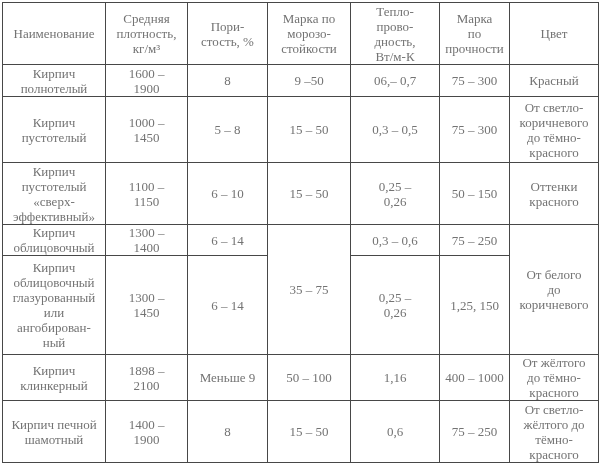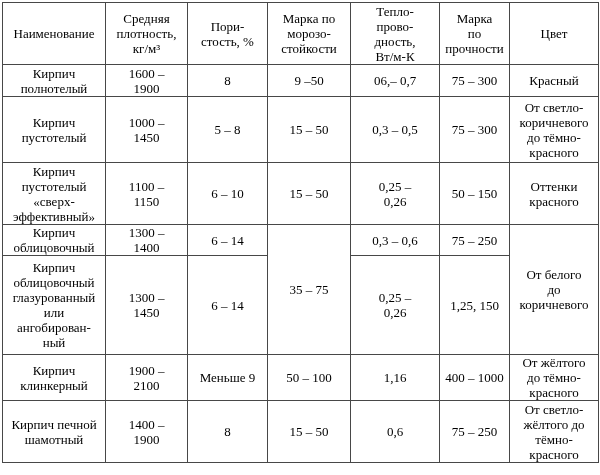--- a/index.html
+++ b/index.html
@@ -19,21 +19,21 @@
     table-layout: fixed;
     width: 596px;
   }
   table.brick-table th,
   table.brick-table td {
     border: 1px solid #474747;
     font-family: "Liberation Serif", "DejaVu Serif", serif;
     font-size: 13px;
     line-height: 15px;
     font-weight: normal;
-    color: #000000;
+    color: #737373;
     text-align: center;
     vertical-align: middle;
     white-space: pre-line;
     padding: 0 1px;
     overflow: hidden;
   }
   
   tr.hdr   { height: 62px; }
   tr.r1    { height: 32px; }
   tr.r2    { height: 66px; }
@@ -142,21 +142,21 @@
         <td>1300 –
 1450</td>
         <td>6 – 14</td>
         <td>0,25 –
 0,26</td>
         <td>1,25, 150</td>
       </tr>
       <tr class="r6">
         <td>Кирпич
 клинкерный</td>
-        <td>1900 –
+        <td>1898 –
 2100</td>
         <td>Меньше 9</td>
         <td>50 – 100</td>
         <td>1,16</td>
         <td>400 – 1000</td>
         <td>От жёлтого
 до тёмно-
 красного</td>
       </tr>
       <tr class="r7">

